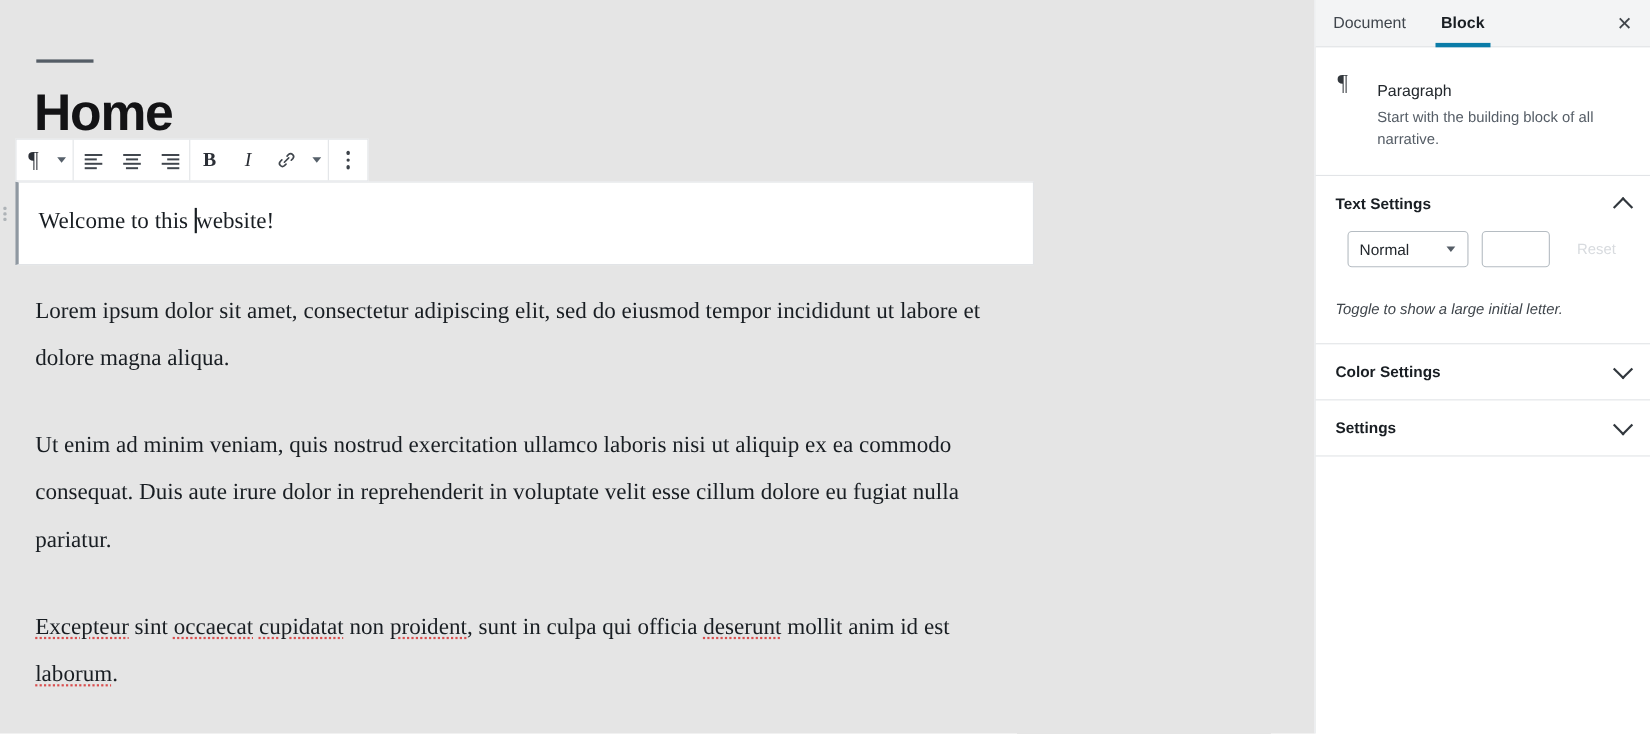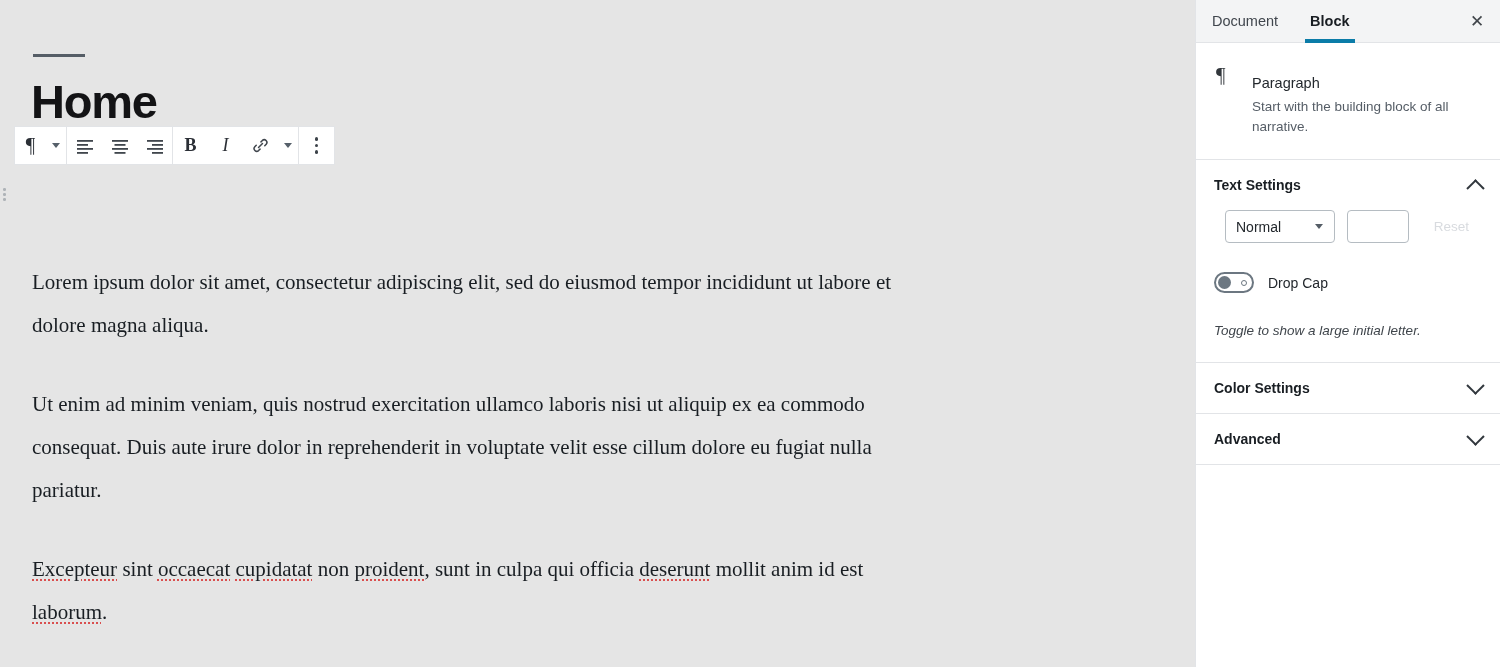--- a/index.html
+++ b/index.html
@@ -501,20 +501,25 @@
       </div>
 
     </div>
 
     <div class="block-drag-handle">
       <i></i>
         <i></i>
         <i></i>
     </div>
 
+    <div class="selected-block">
+      <div class="para-text">
+        <span>Welcome to this </span><span class="text-caret"></span><span>website!</span>
+      </div>
+    </div>
 
     <p class="body-paragraph p1"><span>Lorem ipsum dolor sit amet, consectetur adipiscing elit, sed do eiusmod tempor incididunt ut labore et dolore magna aliqua.</span></p>
     <p class="body-paragraph p2"><span>Ut enim ad minim veniam, quis nostrud exercitation ullamco laboris nisi ut aliquip ex ea commodo consequat. Duis aute irure dolor in reprehenderit in voluptate velit esse cillum dolore eu fugiat nulla pariatur.</span></p>
     <p class="body-paragraph p3"><span class="misspelled">Excepteur</span><span> sint </span><span class="misspelled">occaecat</span><span> </span><span class="misspelled">cupidatat</span><span> non </span><span class="misspelled">proident</span><span>, sunt in culpa qui officia </span><span class="misspelled">deserunt</span><span> mollit anim id est </span><span class="misspelled">laborum</span><span>.</span></p>
 
   </div>
 
   <div class="sidebar">
 
     <div class="sidebar-tabs">
@@ -543,41 +548,34 @@
 
         <div class="fontsize-row">
           <div class="select-wrap">
             <span class="select-value">Normal</span>
             <span class="caret-down"></span>
           </div>
           <input class="num-input" type="text" value="" style="">
           <button class="reset-btn">Reset</button>
         </div>
 
-        <div class="toggle-row">
-          <div class="toggle">
-            <span class="knob"></span>
-            <span class="hole"></span>
-          </div>
-          <span class="toggle-label">Drop Cap</span>
-        </div>
 
         <div class="help-text">Toggle to show a large initial letter.</div>
       </div>
     </div>
 
     <div class="panel">
       <button class="panel-header">
         <span class="panel-title">Color Settings</span>
         <span class="chev down"></span>
       </button>
     </div>
 
     <div class="panel">
       <button class="panel-header">
-        <span class="panel-title">Advanced</span>
+        <span class="panel-title">Settings</span>
         <span class="chev down"></span>
       </button>
     </div>
 
   </div>
 
 </div>
 
 </body></html>

